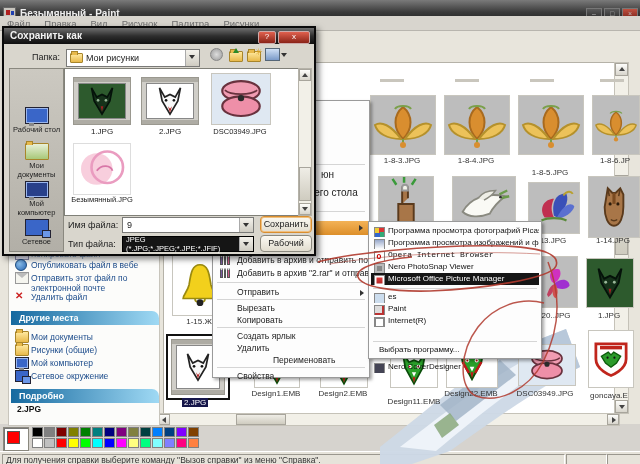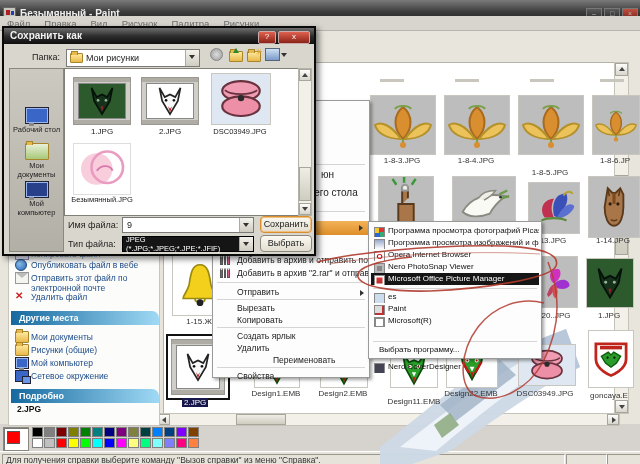--- a/index.html
+++ b/index.html
@@ -442,21 +442,21 @@
 
   <div class="abs smenu">
     <div class="sm-item" style="top:3px;">
         <span class="mi mi-picasa"></span>
         <span class="txt">Программа просмотра фотографий Picasa Photo Viewer</span>
       </div>
     <div class="sm-item" style="top:15px;">
         <span class="mi mi-pic"></span>
         <span class="txt">Программа просмотра изображений и факсов</span>
       </div>
-    <div class="sm-item" style="top:27px;">
+    <div class="sm-item" style="top:27px;font-family:Liberation Mono, monospace;">
         <span class="mi mi-opera"></span>
         <span class="txt">Opera Internet Browser</span>
       </div>
     <div class="sm-item" style="top:39px;">
         <span class="mi mi-cam"></span>
         <span class="txt">Nero PhotoSnap Viewer</span>
       </div>
     <div class="sm-item sel" style="top:51px;">
         <span class="mi mi-msopm"></span>
         <span class="txt">Microsoft Office Picture Manager</span>
@@ -465,21 +465,21 @@
     <div class="sm-item" style="top:81px;">
         <span class="mi mi-paint"></span>
         <span class="txt">Paint</span>
       </div>
     <div class="sm-item" style="top:69px;">
         <span class="mi mi-es"></span>
         <span class="txt">es</span>
       </div>
     <div class="sm-item" style="top:93px;">
         <span class="mi mi-corel"></span>
-        <span class="txt">Microsoft(R)</span>
+        <span class="txt">Internet(R)</span>
       </div>
     <div class="sm-item" style="top:105px;margin-top:34px;">
         <span class="mi mi-nero"></span>
         <span class="txt">Nero CoverDesigner</span>
       </div>
     <div class="cm-sep" style="top:119px;"></div>
     <div class="sm-item" style="top:122px;">
         <span class="txt" style="left:8px;">Выбрать программу...</span>
       </div>
   </div>
@@ -517,20 +517,24 @@
           <div class="big icon-monitor" style="width:22px;height:15px;"></div>
           <div>Рабочий стол</div>
         </div>
       <div class="sb-item" style="top:74px;">
           <div class="big icon-folder" style="width:22px;height:15px;background:linear-gradient(#e8f0d8,#a8c878);"></div>
           <div>Мои документы</div>
         </div>
       <div class="sb-item" style="top:112px;">
           <div class="big icon-monitor" style="width:22px;height:15px;background:#28408a;"></div>
           <div>Мой компьютер</div>
+        </div>
+      <div class="sb-item" style="top:150px;">
+          <div class="big icon-net" style="width:22px;height:15px;"></div>
+          <div>Сетевое</div>
         </div>
     </div>
 
     <div class="flist">
       <div class="abs" style="left:8px;top:8px;">
         <div class="shot" style="width:56px;height:46px;">
             <div class="barT"></div>
             <div class="cv green"><svg class="ticon" viewBox="0 0 32 26">
                 <use href="#sym-wolf-dark"></use>
               </svg></div>
@@ -577,21 +581,21 @@
       <span style="margin-left:4px;">9</span>
       <span class="cb-arrow"></span>
     </div>
     <div class="btn default" style="left:256px;top:188px;width:50px;">Сохранить</div>
 
     <div class="dlg-row-label" style="left:64px;top:211px;">Тип файла:</div>
     <div class="combo dark" style="left:118px;top:208px;width:130px;height:14px;font-size:7.5px;">
       <span style="margin-left:3px;">JPEG (*.JPG;*.JPEG;*.JPE;*.JFIF)</span>
       <span class="cb-arrow"></span>
     </div>
-    <div class="btn" style="left:256px;top:207px;width:50px;">Выбрать</div>
+    <div class="btn" style="left:256px;top:207px;width:50px;">Рабочий</div>
   </div>
 
   <div class="abs palette">
     <div class="curcolor">
         <span class="fg" id="cur-fg" style="background: rgb(255, 0, 0);"></span>
       </div>
     <div id="palette-grid">
         <div class="pal-row">
           <div class="pal-cell" style="background: rgb(0, 0, 0);"></div>
           <div class="pal-cell" style="background: rgb(128, 128, 128);"></div>

